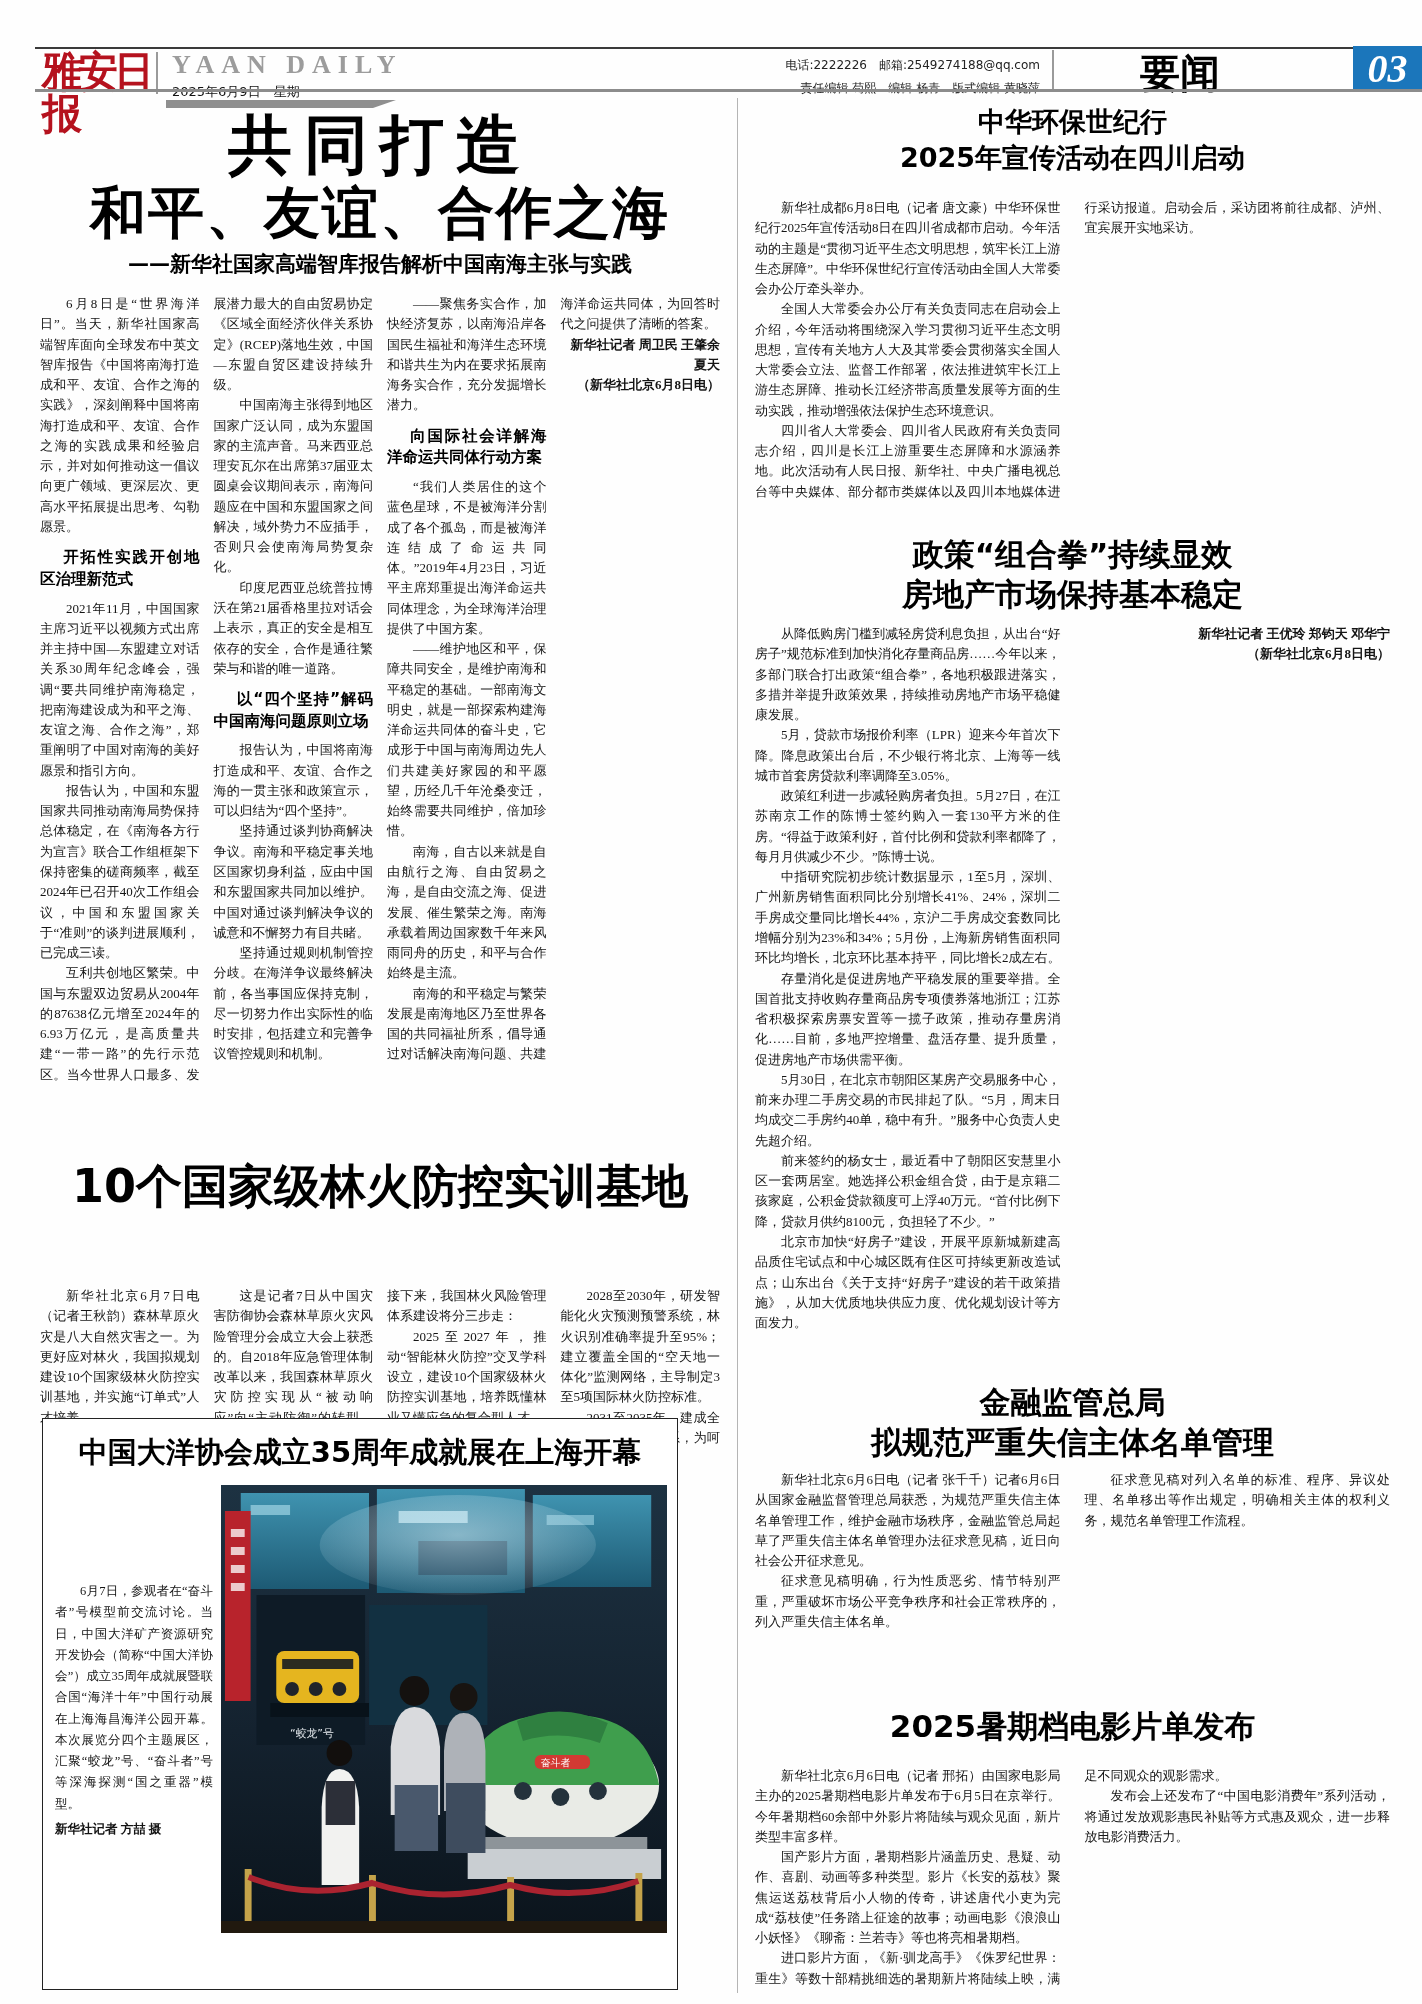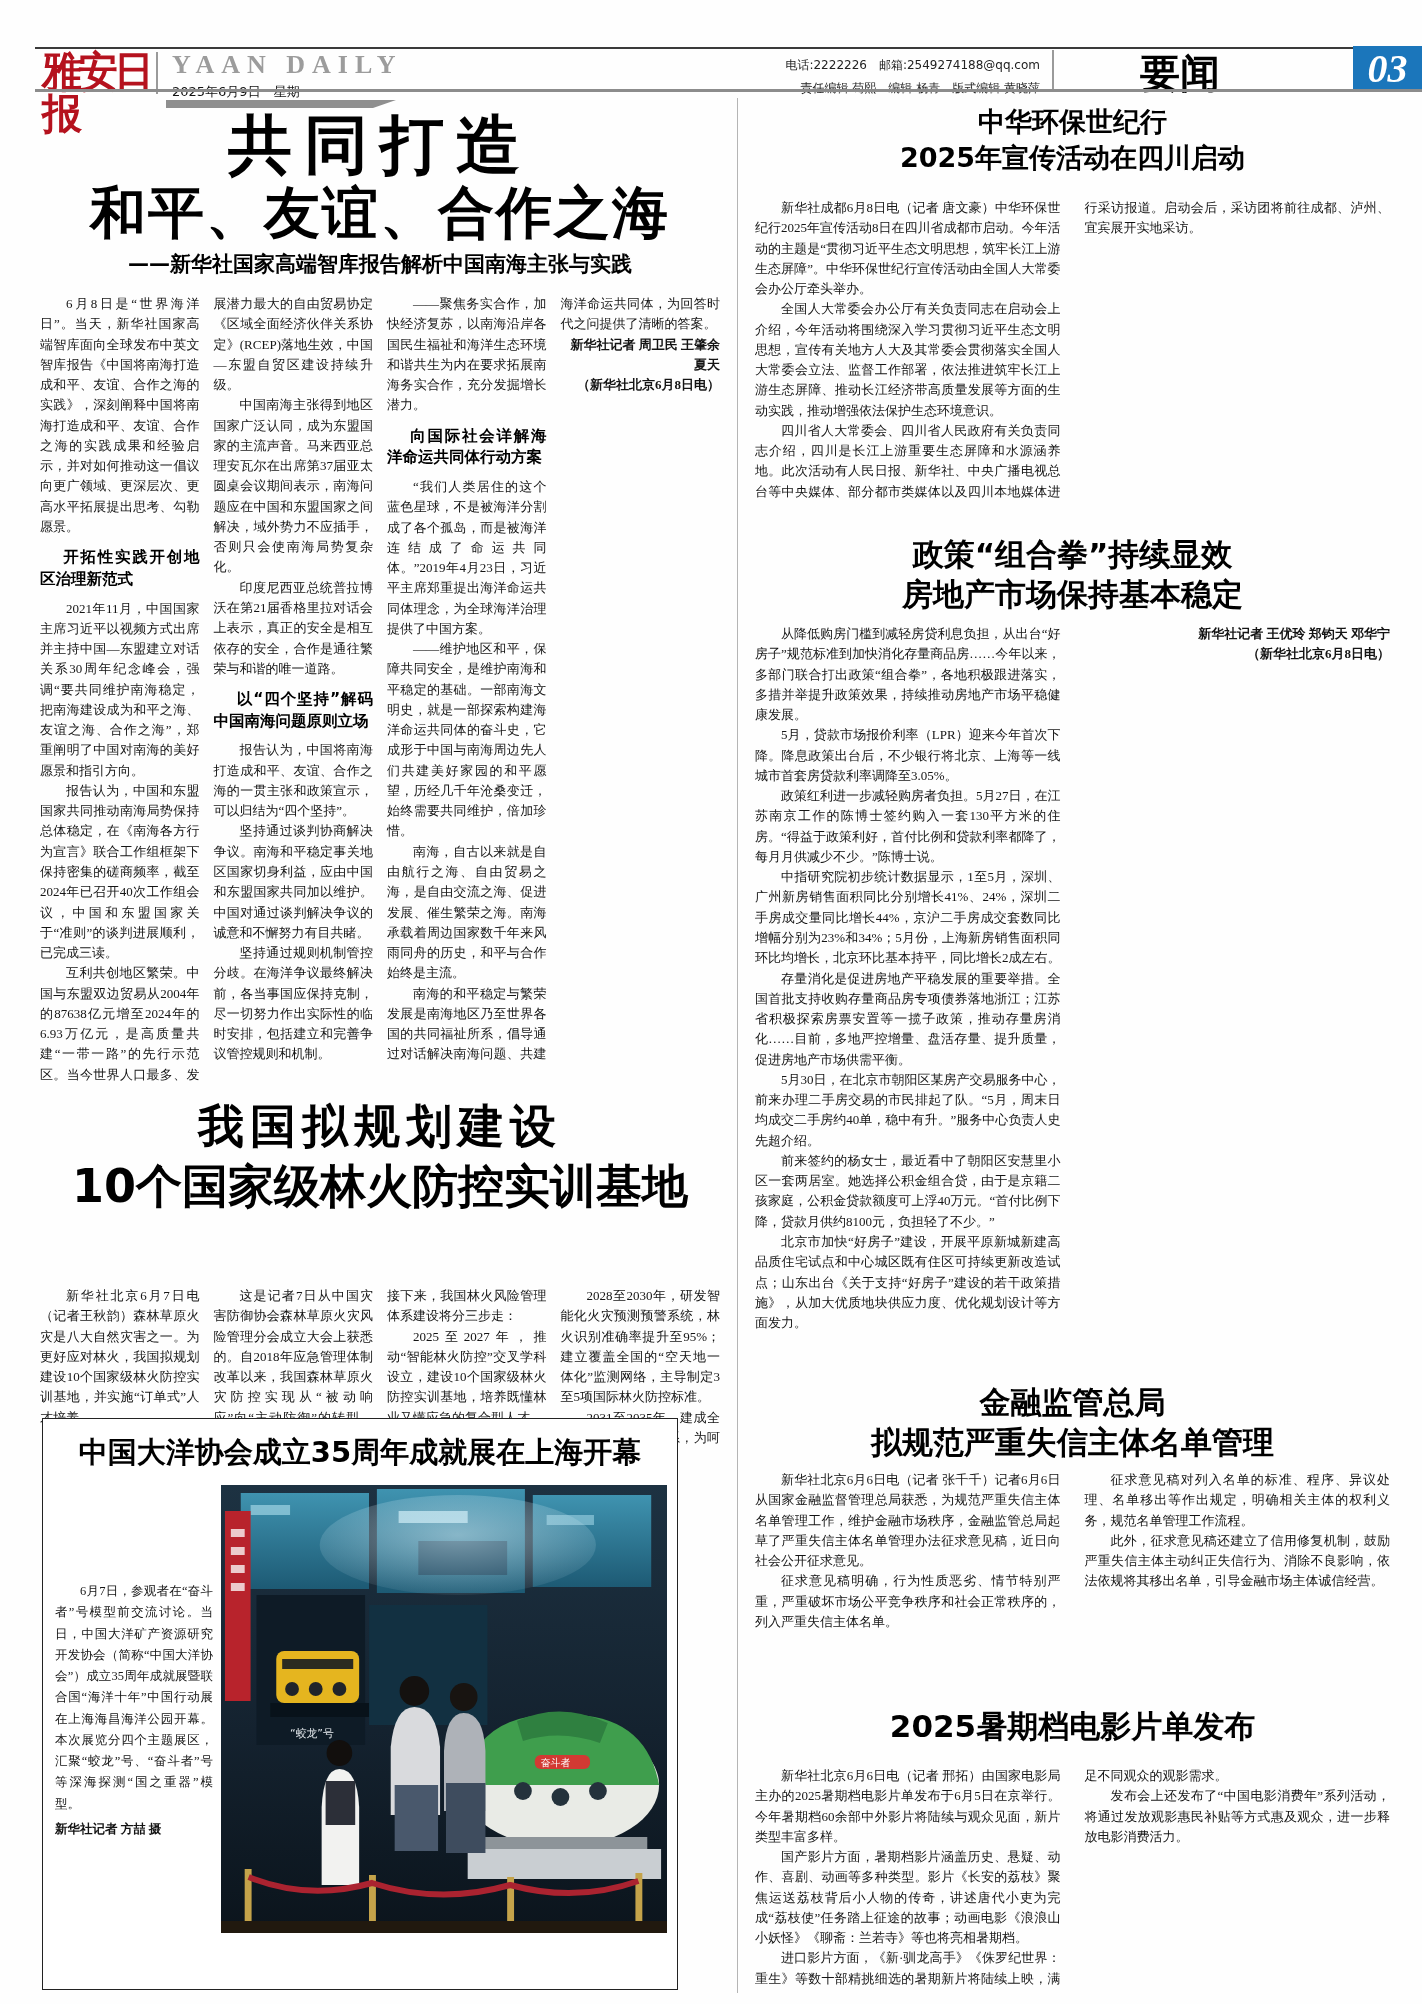--- a/index.html
+++ b/index.html
@@ -103,21 +103,20 @@
       <p>——聚焦务实合作，加快经济复苏，以南海沿岸各国民生福祉和海洋生态环境和谐共生为内在要求拓展南海务实合作，充分发掘增长潜力。</p>
       <h4>向国际社会详解海洋命运共同体行动方案</h4>
       <p>“我们人类居住的这个蓝色星球，不是被海洋分割成了各个孤岛，而是被海洋连结成了命运共同体。”2019年4月23日，习近平主席郑重提出海洋命运共同体理念，为全球海洋治理提供了中国方案。</p>
       <p>——维护地区和平，保障共同安全，是维护南海和平稳定的基础。一部南海文明史，就是一部探索构建海洋命运共同体的奋斗史，它成形于中国与南海周边先人们共建美好家园的和平愿望，历经几千年沧桑变迁，始终需要共同维护，倍加珍惜。</p>
       <p>南海，自古以来就是自由航行之海、自由贸易之海，是自由交流之海、促进发展、催生繁荣之海。南海承载着周边国家数千年来风雨同舟的历史，和平与合作始终是主流。</p>
       <p>南海的和平稳定与繁荣发展是南海地区乃至世界各国的共同福祉所系，倡导通过对话解决南海问题、共建海洋命运共同体，为回答时代之问提供了清晰的答案。</p>
       <p class="sign">新华社记者 周卫民 王肇余 夏天</p>
       <p class="sign">（新华社北京6月8日电）</p>
     </div>
 
-  <div class="abs h-black fire-h1">我国拟规划建设</div>
   <div class="abs h-black fire-h2">10个国家级林火防控实训基地</div>
   <div class="abs body-cols fire-body">
       <p>新华社北京6月7日电（记者王秋韵）森林草原火灾是八大自然灾害之一。为更好应对林火，我国拟规划建设10个国家级林火防控实训基地，并实施“订单式”人才培养。</p>
       <p>这是记者7日从中国灾害防御协会森林草原火灾风险管理分会成立大会上获悉的。自2018年应急管理体制改革以来，我国森林草原火灾防控实现从“被动响应”向“主动防御”的转型。接下来，我国林火风险管理体系建设将分三步走：</p>
       <p>2025至2027年，推动“智能林火防控”交叉学科设立，建设10个国家级林火防控实训基地，培养既懂林业又懂应急的复合型人才。</p>
       <p>2028至2030年，研发智能化火灾预测预警系统，林火识别准确率提升至95%；建立覆盖全国的“空天地一体化”监测网络，主导制定3至5项国际林火防控标准。</p>
       <p>2031至2035年，建成全球林火风险治理体系，为呵护人类生态安全作出“中国贡献”。</p>
     </div>
 
   <div class="abs photo-box">
@@ -227,21 +226,20 @@
       <p class="sign">新华社记者 王优玲 郑钧天 邓华宁</p>
       <p class="sign">（新华社北京6月8日电）</p>
     </div>
 
   <div class="abs h-black r-h fin-h1">金融监管总局</div>
   <div class="abs h-black r-h fin-h2">拟规范严重失信主体名单管理</div>
   <div class="abs body-cols fin-body">
       <p>新华社北京6月6日电（记者 张千千）记者6月6日从国家金融监督管理总局获悉，为规范严重失信主体名单管理工作，维护金融市场秩序，金融监管总局起草了严重失信主体名单管理办法征求意见稿，近日向社会公开征求意见。</p>
       <p>征求意见稿明确，行为性质恶劣、情节特别严重，严重破坏市场公平竞争秩序和社会正常秩序的，列入严重失信主体名单。</p>
       <p>征求意见稿对列入名单的标准、程序、异议处理、名单移出等作出规定，明确相关主体的权利义务，规范名单管理工作流程。</p>
-      <p>此外，征求意见稿还建立了信用修复机制，鼓励严重失信主体主动纠正失信行为、消除不良影响，依法依规将其移出名单，引导金融市场主体诚信经营。</p>
     </div>
 
   <div class="abs h-black r-h film-h">2025暑期档电影片单发布</div>
   <div class="abs body-cols film-body">
       <p>新华社北京6月6日电（记者 邢拓）由国家电影局主办的2025暑期档电影片单发布于6月5日在京举行。今年暑期档60余部中外影片将陆续与观众见面，新片类型丰富多样。</p>
       <p>国产影片方面，暑期档影片涵盖历史、悬疑、动作、喜剧、动画等多种类型。影片《长安的荔枝》聚焦运送荔枝背后小人物的传奇，讲述唐代小吏为完成“荔枝使”任务踏上征途的故事；动画电影《浪浪山小妖怪》《聊斋：兰若寺》等也将亮相暑期档。</p>
       <p>进口影片方面，《新·驯龙高手》《侏罗纪世界：重生》等数十部精挑细选的暑期新片将陆续上映，满足不同观众的观影需求。</p>
       <p>发布会上还发布了“中国电影消费年”系列活动，将通过发放观影惠民补贴等方式惠及观众，进一步释放电影消费活力。</p>
     </div>
 

